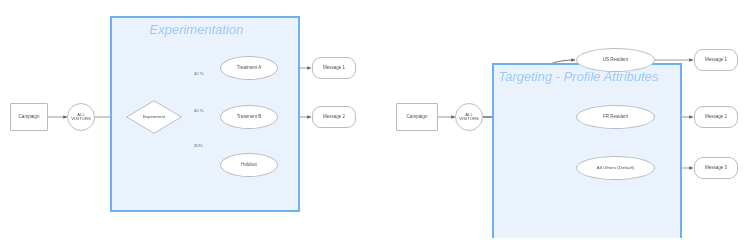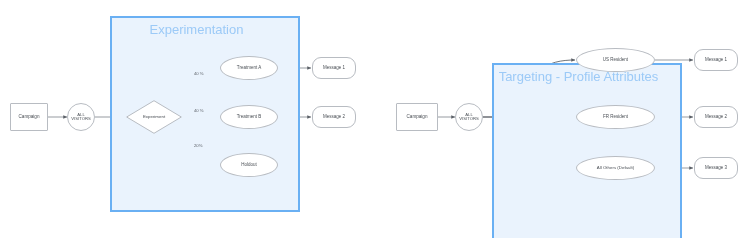--- a/index.html
+++ b/index.html
@@ -18,20 +18,21 @@
     box-sizing:border-box;
   }
   .panel-title{
     position:absolute;
     color:#9ccaf7;
     font-size:13px;
     text-align:center;
     white-space:nowrap;
     left:0;right:17px;
     top:4px;
+    font-style:italic;
   }
   .node{
     position:absolute;
     box-sizing:border-box;
     background:#ffffff;
     border:1px solid #b8bcc2;
     display:flex;
     align-items:center;
     justify-content:center;
     text-align:center;

